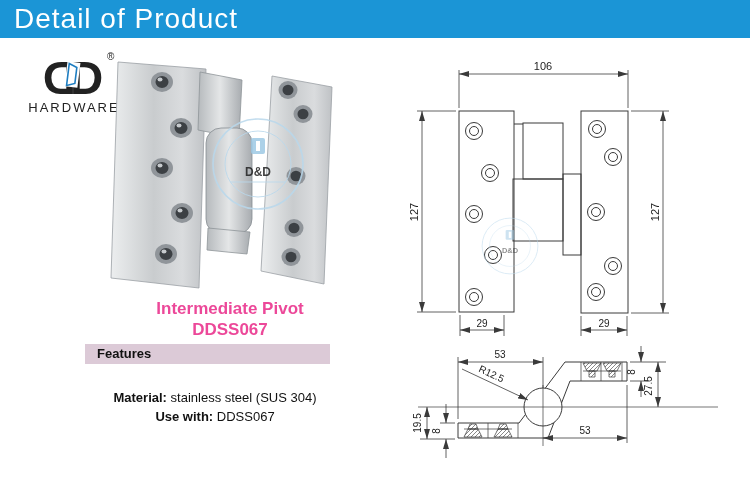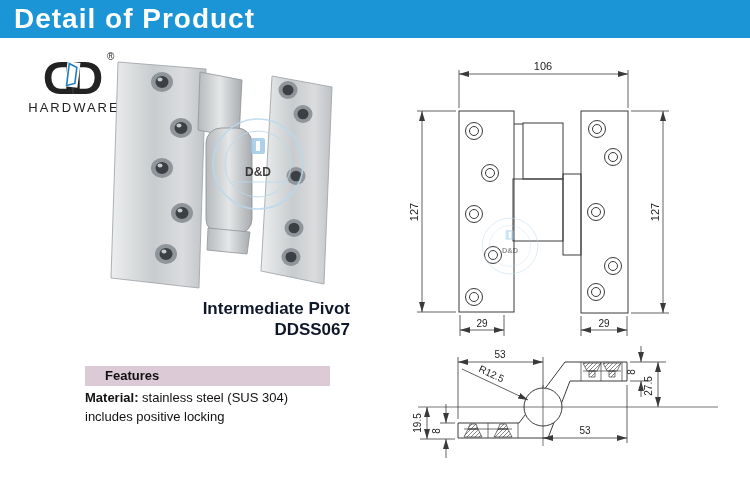--- a/index.html
+++ b/index.html
@@ -2,33 +2,33 @@
 <html><head>
 <meta charset="utf-8">
 <style>
   html,body{margin:0;padding:0;background:#ffffff;}
   body{width:750px;height:490px;position:relative;overflow:hidden;
        font-family:"Liberation Sans",sans-serif;color:#1a1a1a;}
   .abs{position:absolute;}
   
   .header{left:0;top:0;width:750px;height:38px;background:#1b95d6;}
   .header .title{display:block;padding-left:14px;line-height:37px;
-       font-size:28px;font-weight:bold;letter-spacing:1px;color:#ffffff;}
+       font-size:28px;font-weight:normal;letter-spacing:1px;color:#ffffff;}
   
   .logo-box{left:12px;top:46px;width:120px;height:78px;}
   
   .photo-box{left:100px;top:48px;width:250px;height:250px;}
   
-  .prod-title{left:110px;top:298px;width:240px;text-align:right;
-       font-size:17px;font-weight:bold;color:#0f172a;line-height:21px;}
-  
-  .feat-head{left:85px;top:366px;width:245px;height:20px;background:#dccad7;
-       font-size:13px;font-weight:bold;line-height:20px;padding-left:20px;
+  .prod-title{left:110px;top:298px;width:240px;text-align:center;
+       font-size:17px;font-weight:bold;color:#ec4899;line-height:21px;}
+  
+  .feat-head{left:85px;top:344px;width:245px;height:20px;background:#dccad7;
+       font-size:13px;font-weight:bold;line-height:20px;padding-left:12px;
        box-sizing:border-box;color:#111;}
-  .feat-list{left:85px;top:389px;width:260px;font-size:13px;line-height:18.5px;color:#111;}
+  .feat-list{left:85px;top:389px;width:260px;font-size:13px;line-height:18.5px;color:#111;text-align:center;}
   .feat-list b{font-weight:bold;}
   
   .drawing-box{left:408px;top:46px;width:342px;height:444px;}
   svg text{font-family:"Liberation Sans",sans-serif;fill:#222;}
 </style>
 </head>
 <body>
 
 <div class="abs header">
   <span class="title">Detail of Product</span>
@@ -134,21 +134,21 @@
 </div>
 
 <div class="abs prod-title">
   <div>Intermediate Pivot</div>
   <div>DDSS067</div>
 </div>
 
 <div class="abs feat-head">Features</div>
 <div class="abs feat-list">
   <div><b>Material:</b><span> stainless steel (SUS 304)</span></div>
-  <div><b></b><span>includes positive locking</span></div>
+  <div><b>Use with:</b><span> DDSS067</span></div>
 </div>
 
 <div class="abs drawing-box">
 <svg width="342" height="444" viewBox="408 46 342 444">
   <defs>
     <marker id="arrE" markerUnits="userSpaceOnUse" markerWidth="12" markerHeight="8" refX="10" refY="4" orient="auto">
       <path d="M0,1 L10,4 L0,7 Z" fill="#3a3a3a"></path>
     </marker>
     <marker id="arrS" markerUnits="userSpaceOnUse" markerWidth="12" markerHeight="8" refX="10" refY="4" orient="auto-start-reverse">
       <path d="M0,1 L10,4 L0,7 Z" fill="#3a3a3a"></path>

